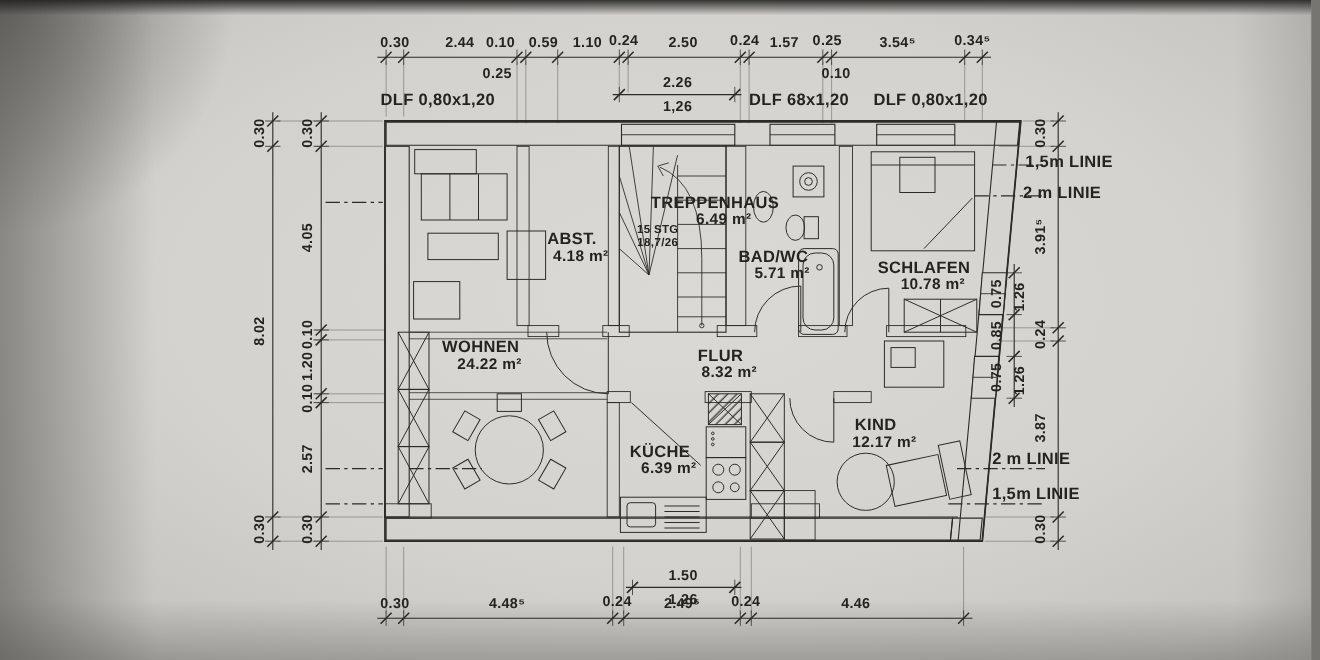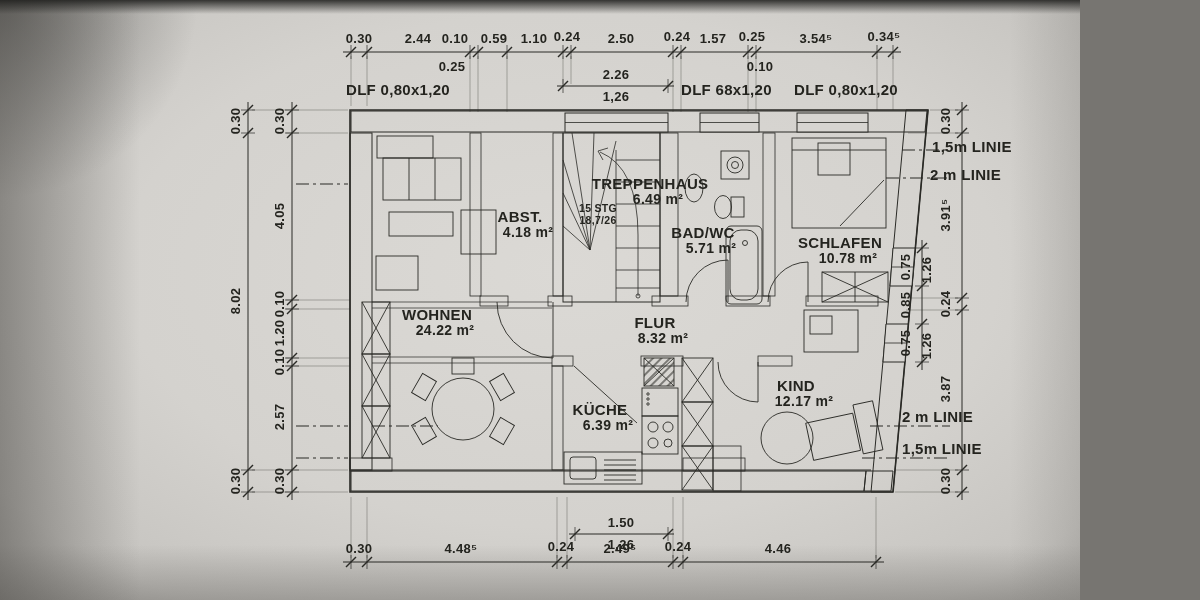--- a/index.html
+++ b/index.html
@@ -1,17 +1,17 @@
 <!DOCTYPE html>
 <html><head>
 <meta charset="utf-8">
 <style>
   html,body{margin:0;padding:0;background:#777571;}
   .photo{
-    position:relative;width:1080px;height:600px;overflow:hidden;
+    position:relative;width:1192px;height:600px;overflow:hidden;
     background:
       linear-gradient(180deg, rgba(35,35,33,.9) 0px, rgba(35,35,33,0) 14px),
       linear-gradient(90deg, rgba(82,80,76,.55) 0px, rgba(82,80,76,0) 140px),
       linear-gradient(270deg, rgba(130,128,124,.30) 0px, rgba(130,128,124,0) 70px),
       linear-gradient(0deg, rgba(105,103,99,.45) 0px, rgba(105,103,99,0) 55px),
       radial-gradient(circle at 0% 0%, rgba(30,30,28,.5) 0%, rgba(30,30,28,0) 16%),
       radial-gradient(ellipse at 52% 45%, #dbd9d5 0%, #d4d2ce 55%, #c6c4c0 85%, #b0aeaa 100%);
     font-family:"Liberation Sans", sans-serif;
   }
   svg text{

